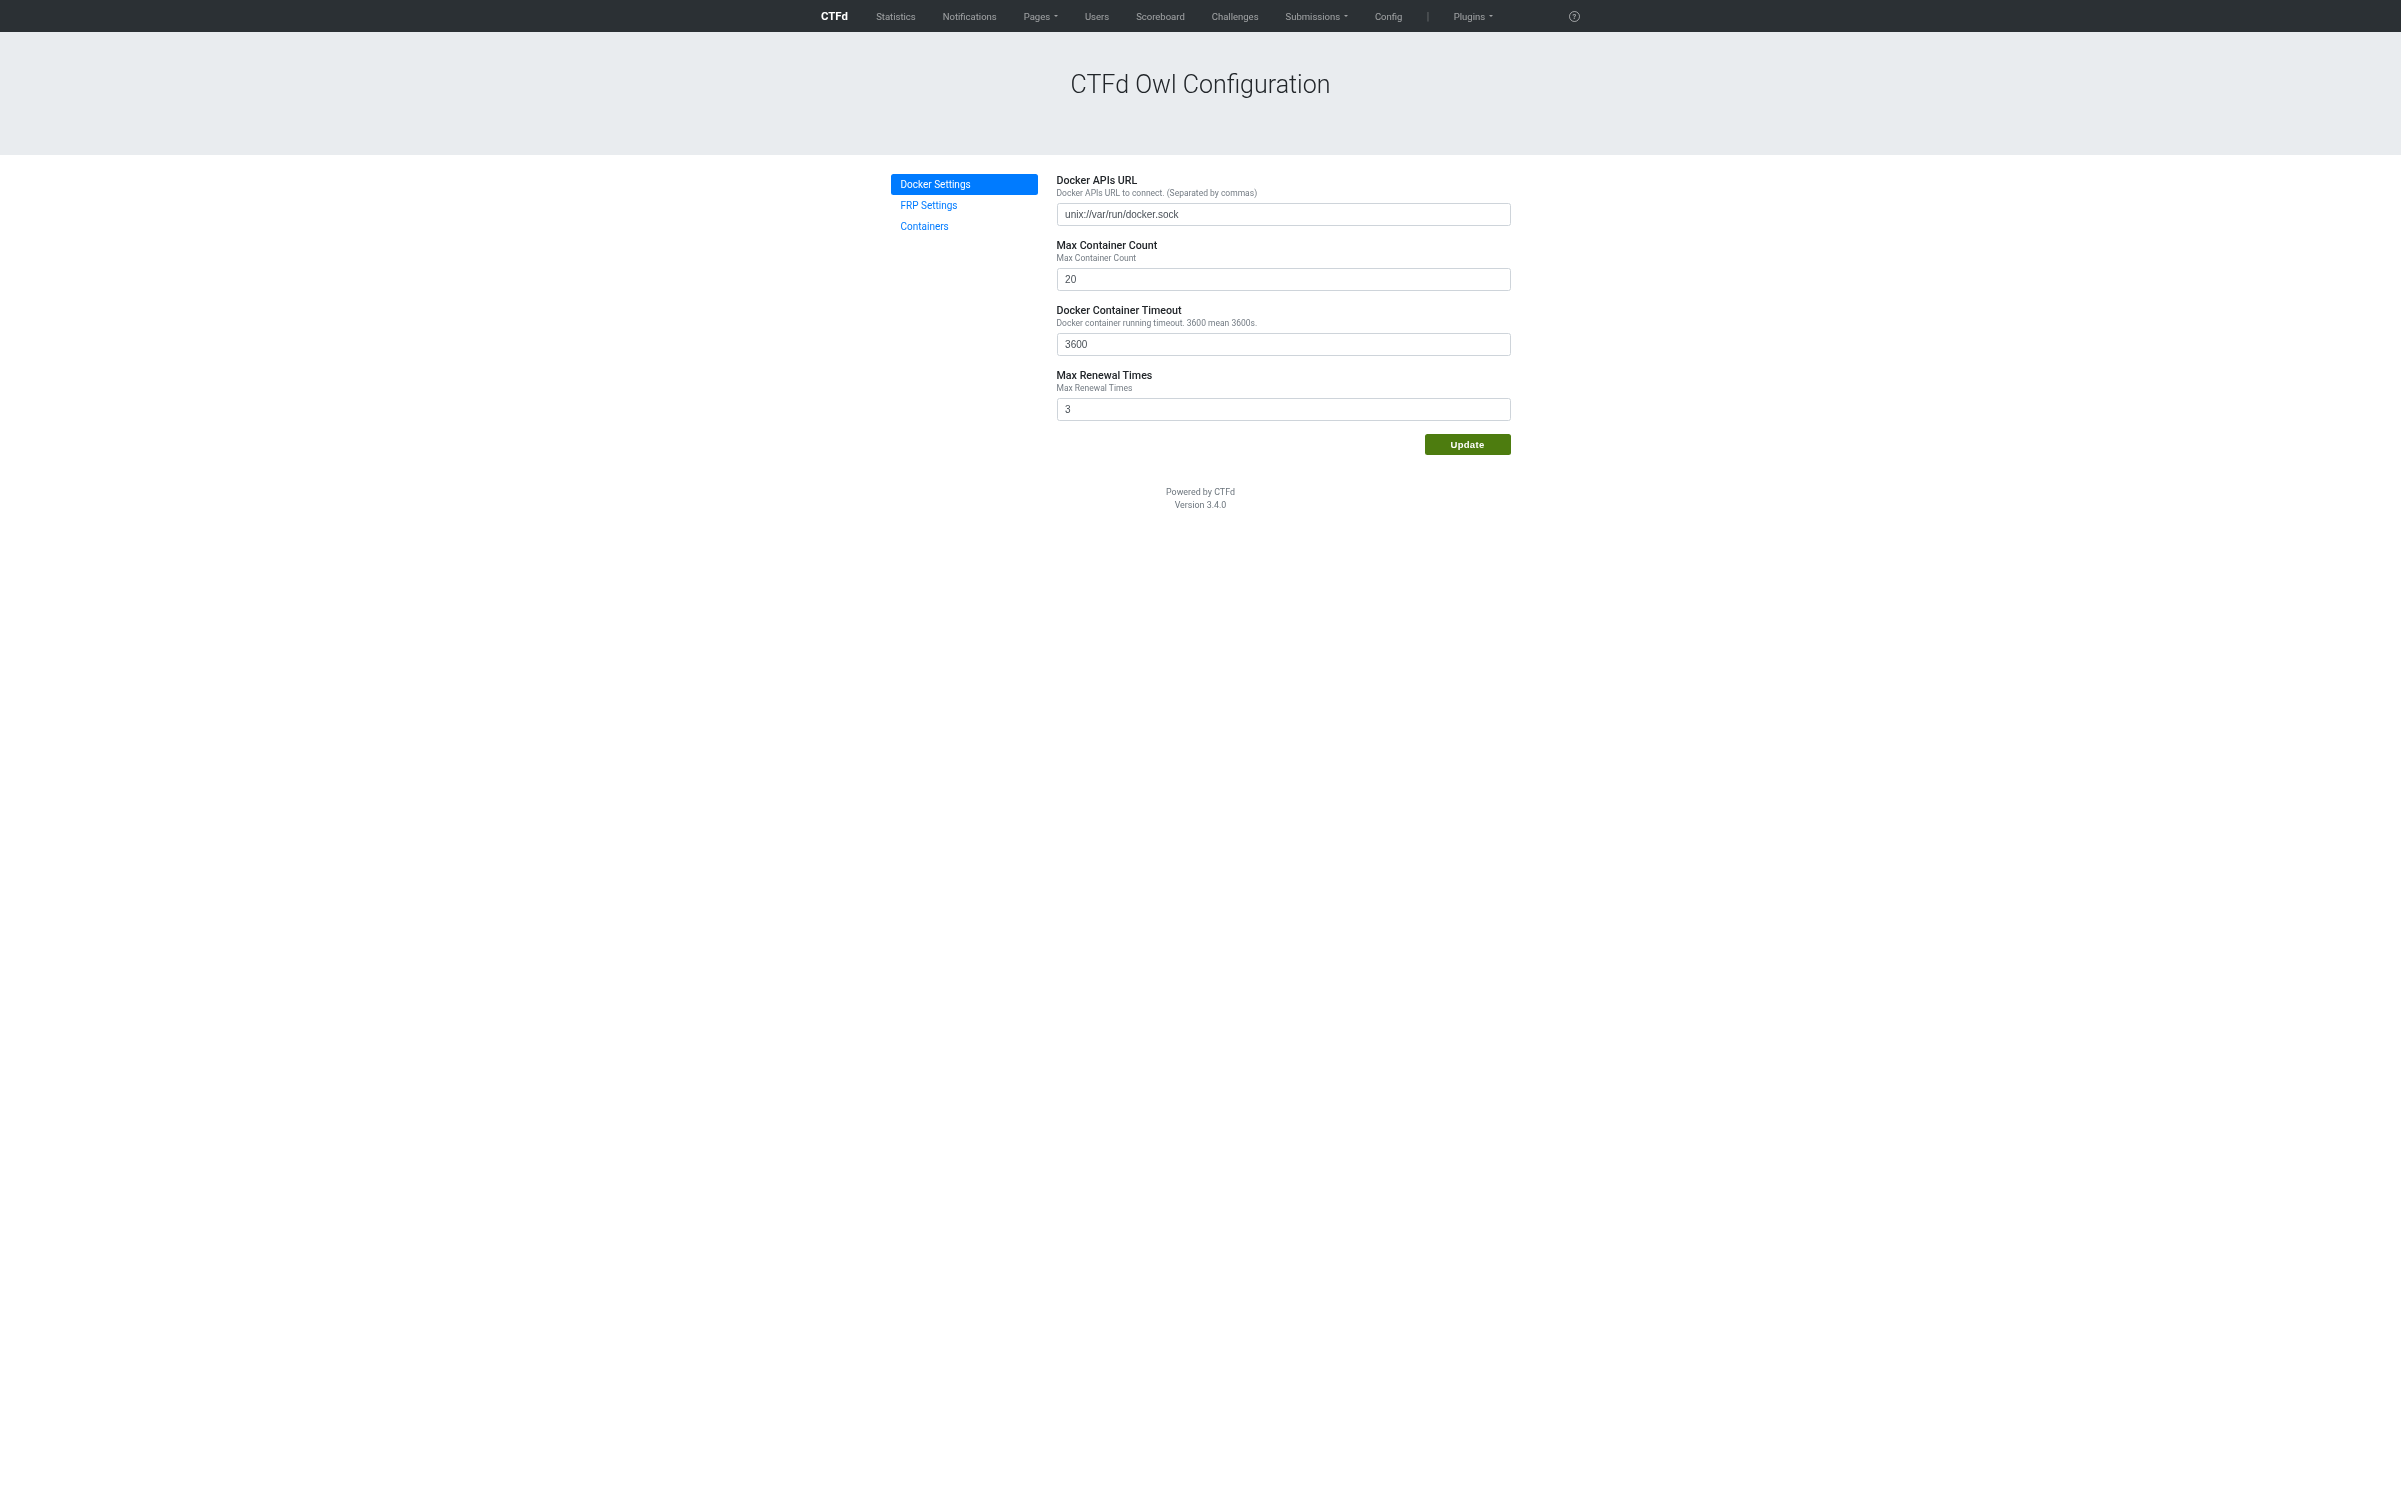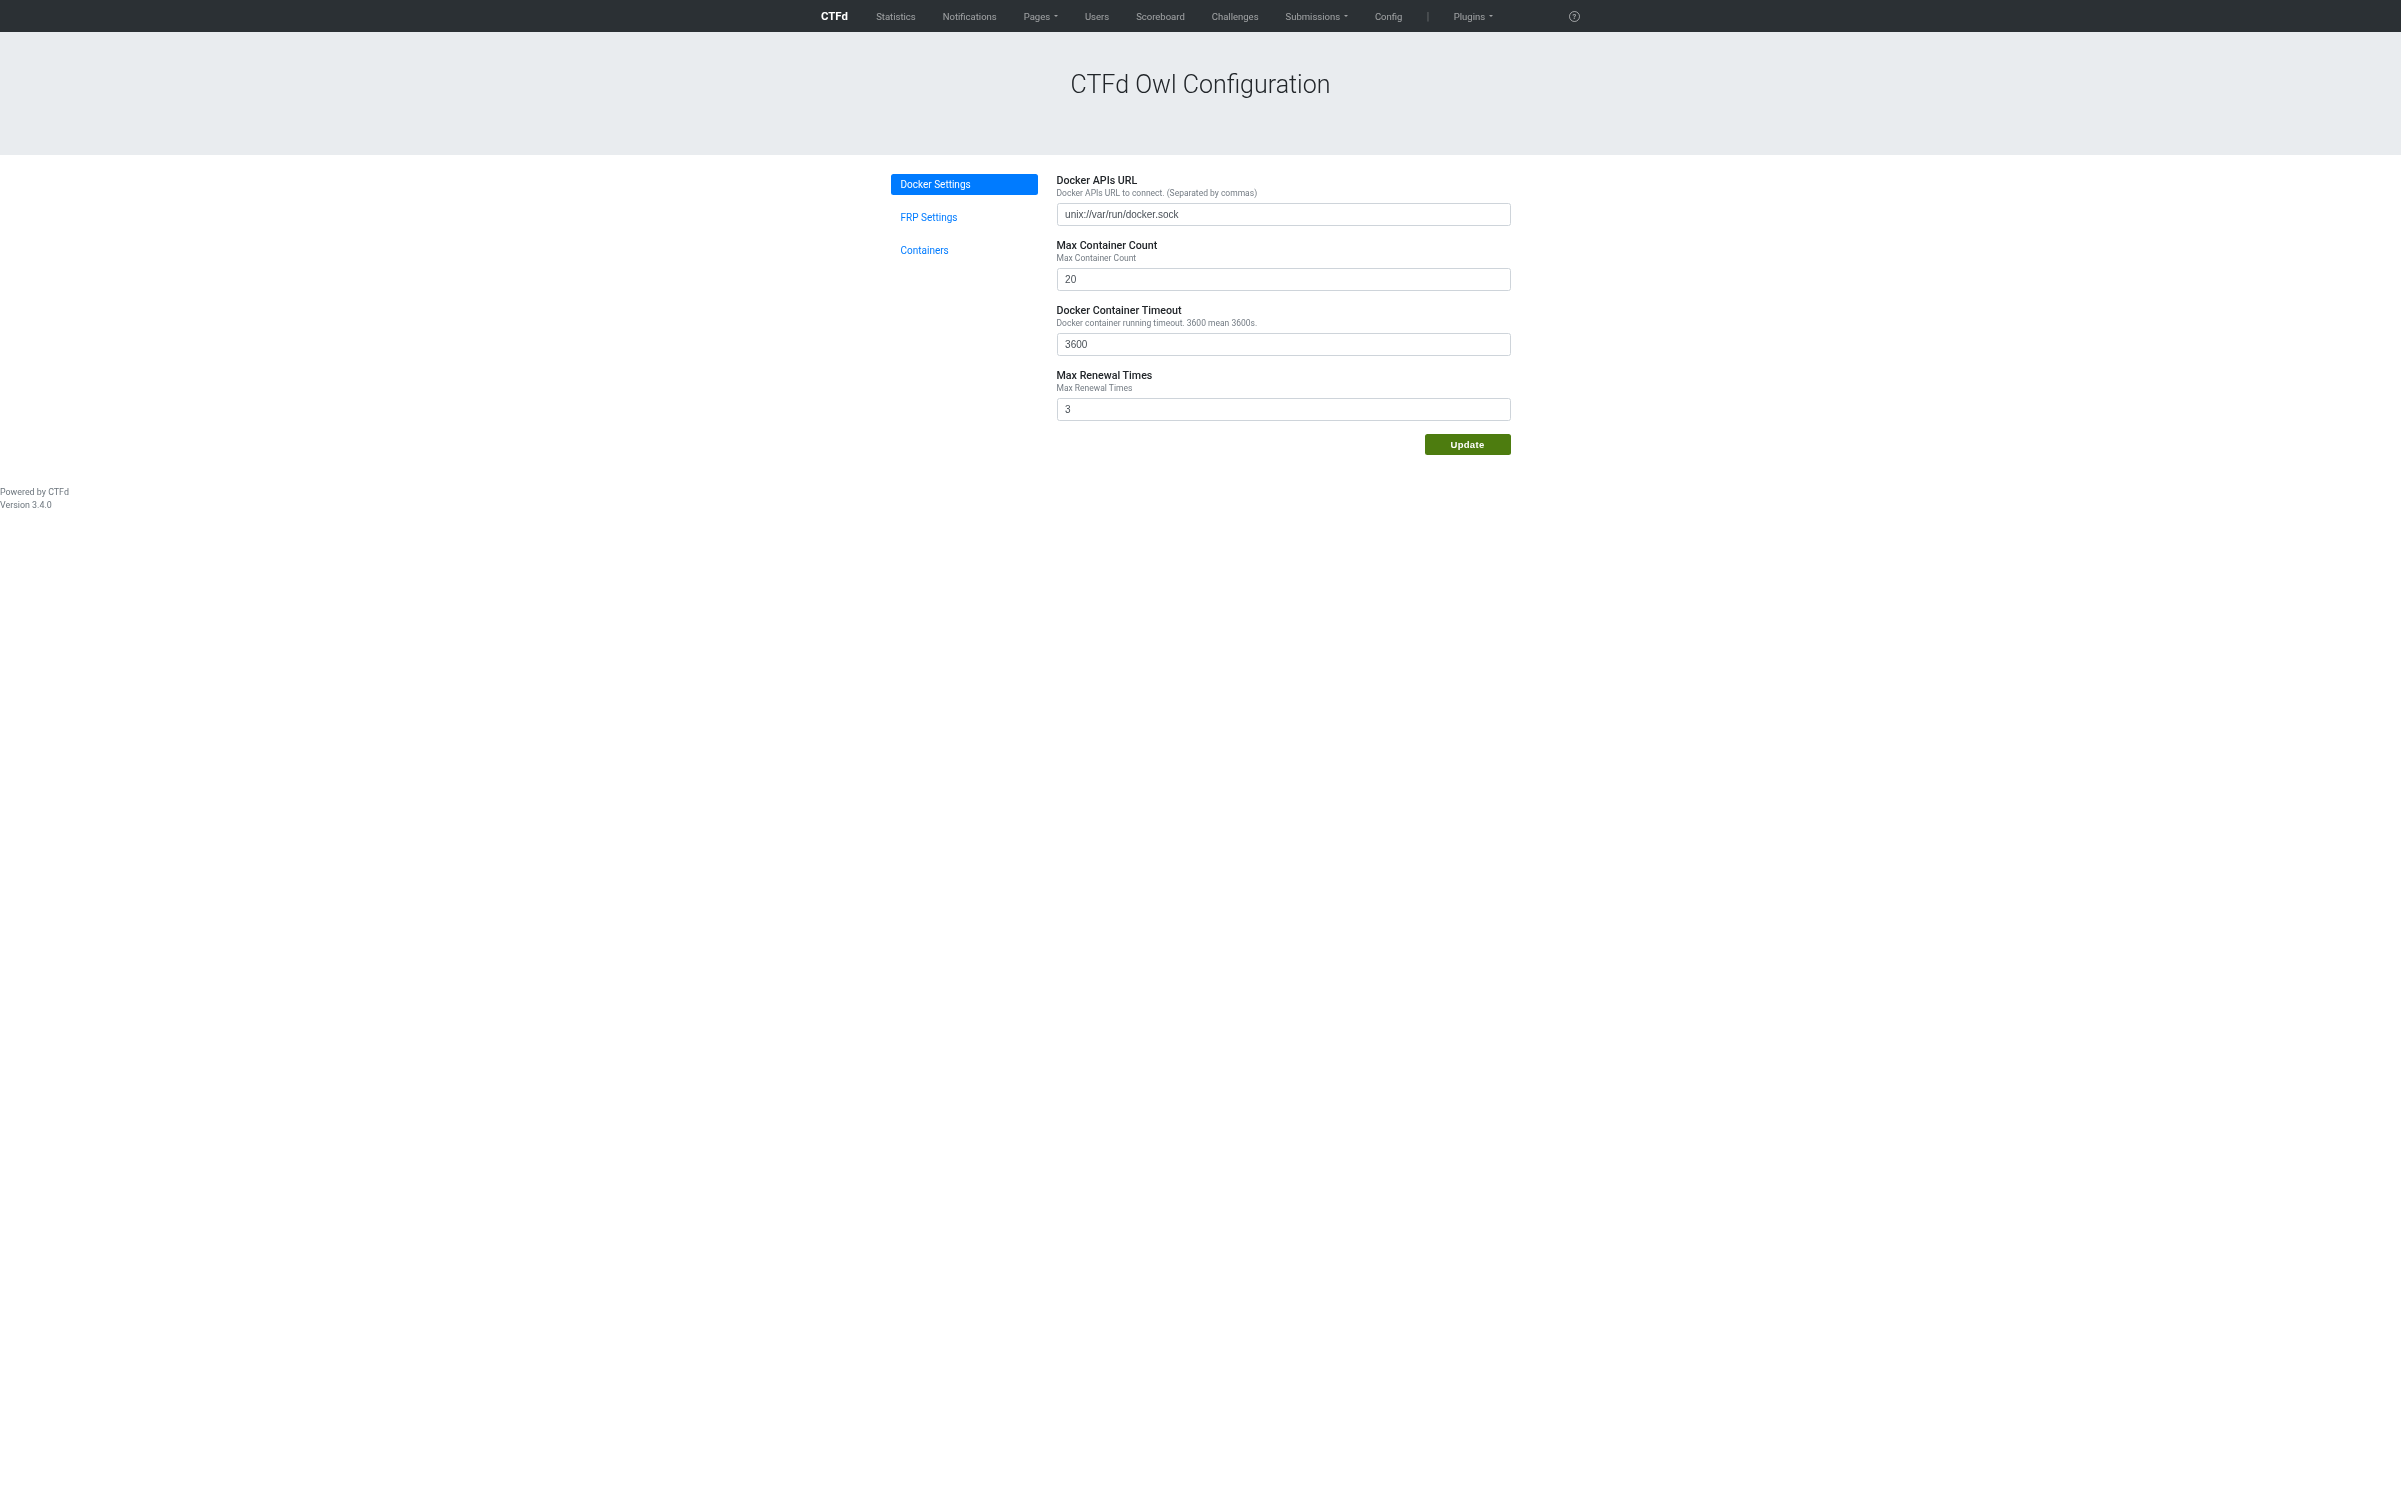--- a/index.html
+++ b/index.html
@@ -95,21 +95,21 @@
   width: 147px;
   flex-shrink: 0;
 }
 .pill {
   display: block;
   padding: 5px 10px;
   color: #007bff;
   text-decoration: none;
   border-radius: 2.5px;
   font-size: 10px;
-  margin-bottom: 12px;
+  margin-bottom: 0;
 }
 .pill.active {
   background: #007bff;
   color: #fff;
 }
 .content {
   flex: 1;
 }
 .form-group {
   margin-bottom: 12.6px;
@@ -145,20 +145,21 @@
   color: #fff;
   border: none;
   padding: 5px 26px;
   font-size: 9.5px;
   font-weight: 700;
   border-radius: 2.5px;
   letter-spacing: 0.3px;
   cursor: pointer;
 }
 .footer {
+  text-align: center;
   color: #6c757d;
   font-size: 8.9px;
   padding: 6.3px 0 19px;
   line-height: 1.5;
 }
 .footer a { color: #6c757d; text-decoration: none; }
 </style>
 </head>
 <body>
 

